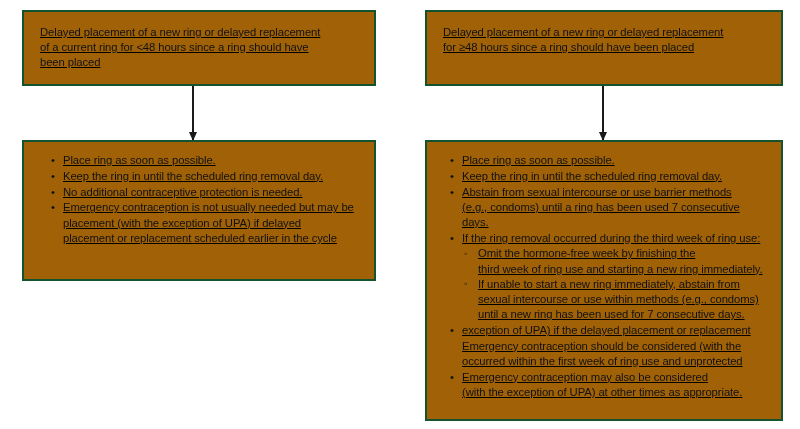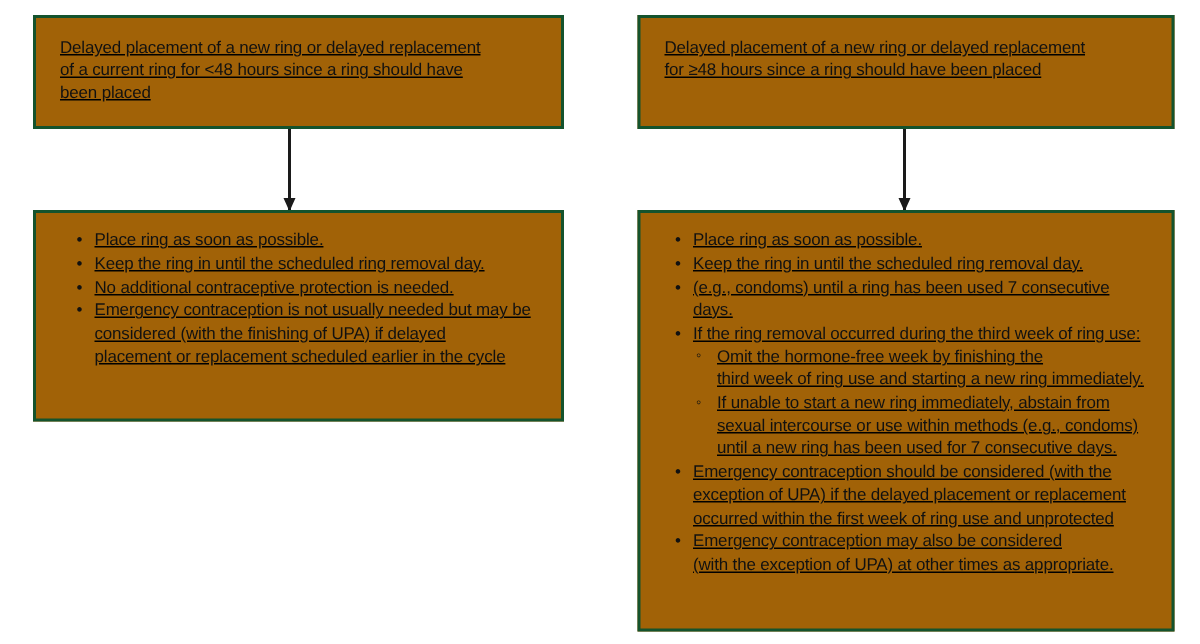--- a/index.html
+++ b/index.html
@@ -147,21 +147,21 @@
           <span class="bullet-glyph">•</span>
           <span class="line">Keep the ring in until the scheduled ring removal day.</span>
         </li>
         <li>
           <span class="bullet-glyph">•</span>
           <span class="line">No additional contraceptive protection is needed.</span>
         </li>
         <li>
           <span class="bullet-glyph">•</span>
           <span class="line">Emergency contraception is not usually needed but may be</span>
-          <span class="line">considered (with the finishing of UPA) if delayed</span>
+          <span class="line">placement (with the exception of UPA) if delayed</span>
           <span class="line">placement or replacement scheduled earlier in the cycle</span>
         </li>
       </ul>
     </div>
   </div>
 
   <div class="box" id="box-right-top">
     <div class="box-text">
       <span class="line">Delayed placement of a new ring or delayed replacement</span>
       <span class="line">for ≥48 hours since a ring should have been placed</span>
@@ -179,20 +179,21 @@
         <li>
           <span class="bullet-glyph">•</span>
           <span class="line">Place ring as soon as possible.</span>
         </li>
         <li>
           <span class="bullet-glyph">•</span>
           <span class="line">Keep the ring in until the scheduled ring removal day.</span>
         </li>
         <li>
           <span class="bullet-glyph">•</span>
+          <span class="line">Abstain from sexual intercourse or use barrier methods</span>
           <span class="line">(e.g., condoms) until a ring has been used 7 consecutive days.</span>
         </li>
         <li>
           <span class="bullet-glyph">•</span>
           <span class="line">If the ring removal occurred during the third week of ring use:</span>
           <ul class="sub-bullets">
             <li>
               <span class="bullet-glyph">◦</span>
               <span class="line">Omit the hormone-free week by finishing the</span>
               <span class="line">third week of ring use and starting a new ring immediately.</span>
@@ -200,22 +201,22 @@
             <li>
               <span class="bullet-glyph">◦</span>
               <span class="line">If unable to start a new ring immediately, abstain from</span>
               <span class="line">sexual intercourse or use within methods (e.g., condoms)</span>
               <span class="line">until a new ring has been used for 7 consecutive days.</span>
             </li>
           </ul>
         </li>
         <li>
           <span class="bullet-glyph">•</span>
+          <span class="line">exception of UPA) if the delayed placement or replacement</span>
           <span class="line">Emergency contraception should be considered (with the</span>
-          <span class="line">exception of UPA) if the delayed placement or replacement</span>
           <span class="line">occurred within the first week of ring use and unprotected</span>
         </li>
         <li>
           <span class="bullet-glyph">•</span>
           <span class="line">Emergency contraception may also be considered</span>
           <span class="line">(with the exception of UPA) at other times as appropriate.</span>
         </li>
       </ul>
     </div>
   </div>

